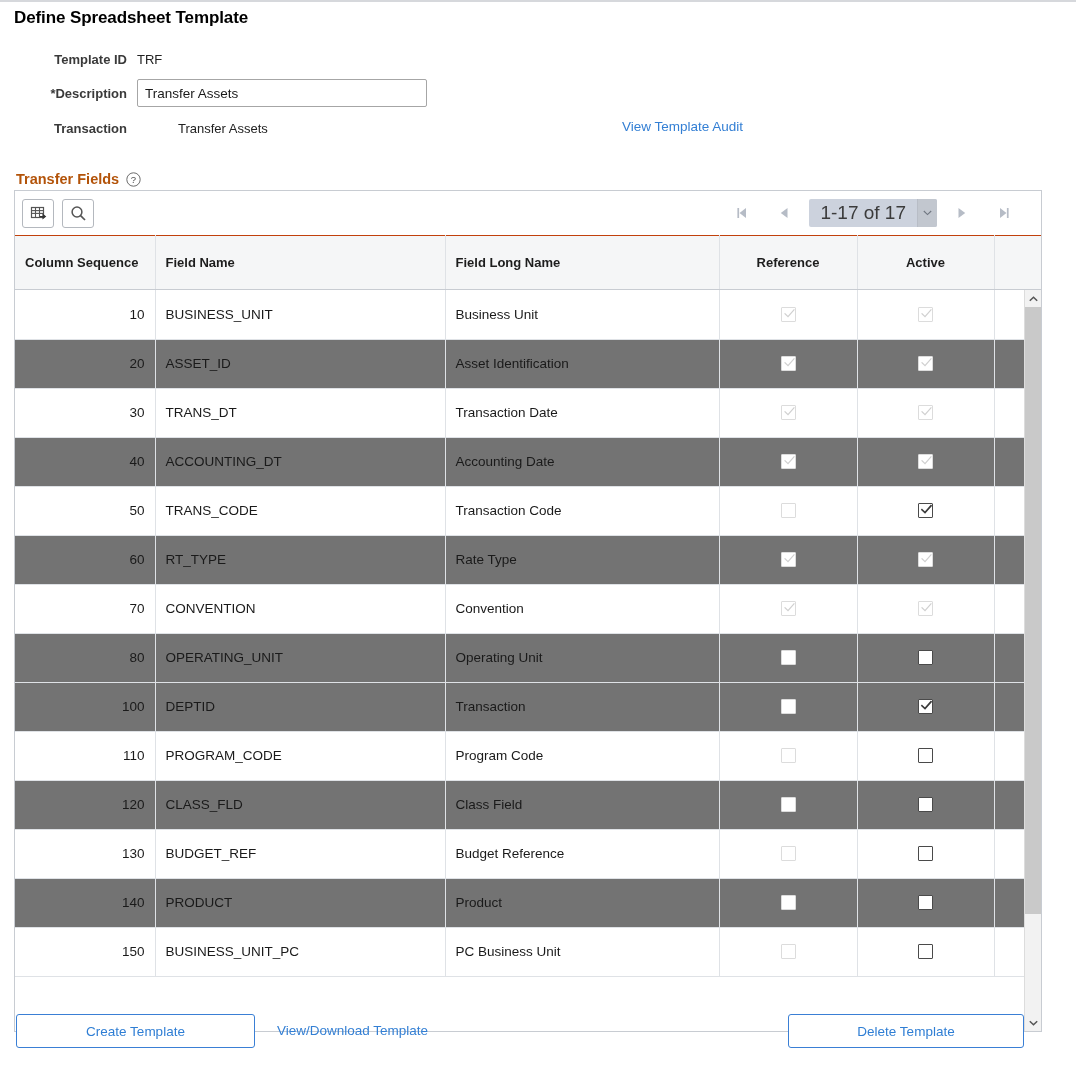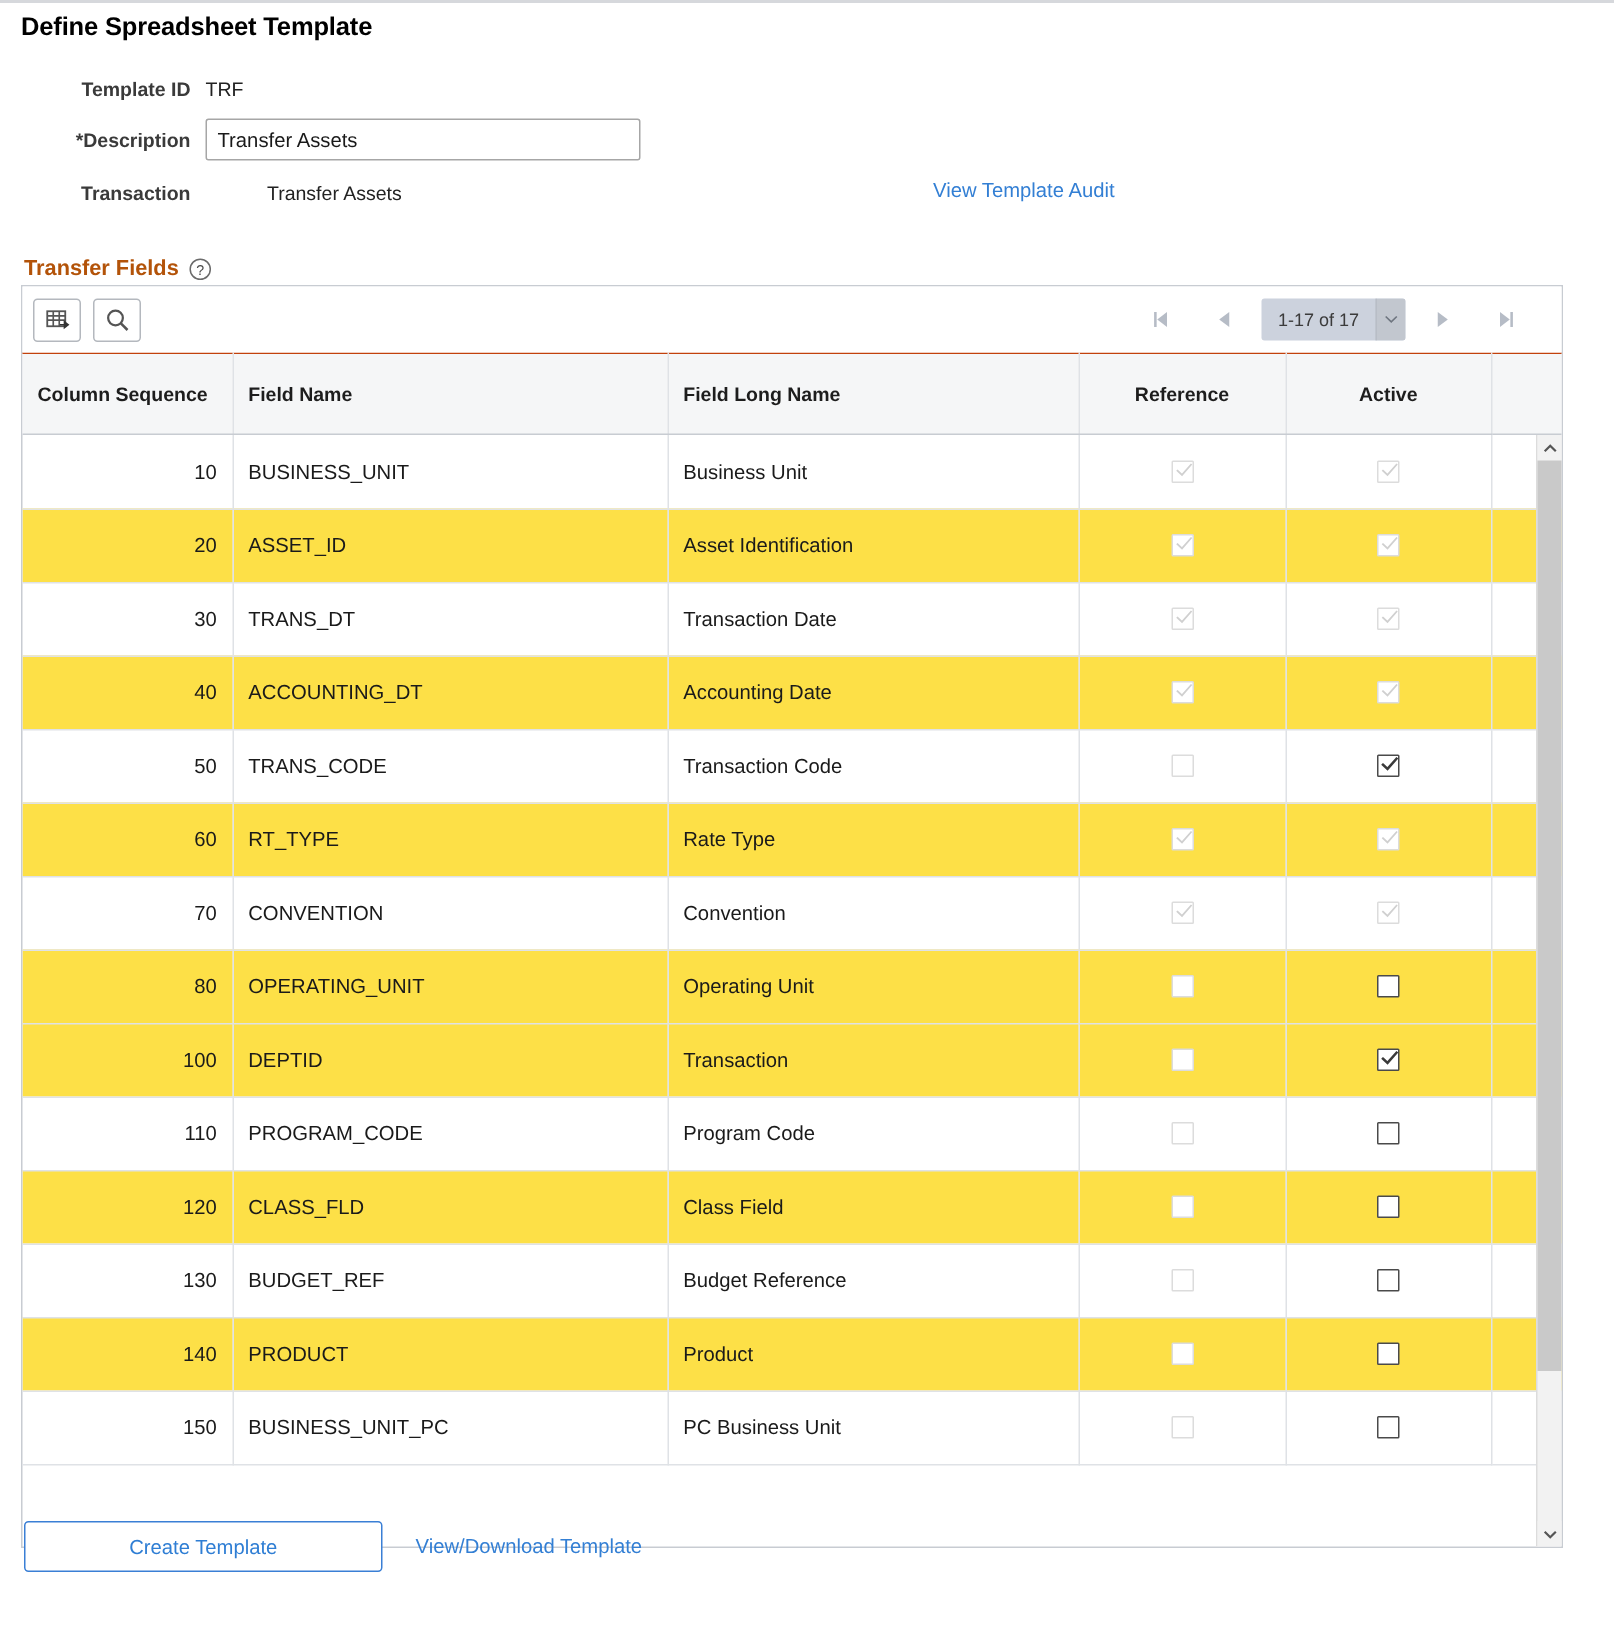--- a/index.html
+++ b/index.html
@@ -148,21 +148,21 @@
     border-radius: 2px;
     height: 28px;
     margin: 0 4px;
     overflow: hidden;
   }
   .pg-text {
     display: inline-flex;
     align-items: center;
     justify-content: center;
     padding: 0 11px;
-    font-size: 12px;
+    font-size: 19px;
     color: #3b3b3b;
     white-space: nowrap;
   }
   .pg-drop {
     width: 20px;
     background: #c2c7cf;
     display: inline-flex;
     align-items: center;
     justify-content: center;
     border-left: 1px solid #b8bdc6;
@@ -196,21 +196,21 @@
     border-bottom: 1px solid #dfe2e6;
     border-right: 1px solid #dfe2e6;
     font-size: 13.5px;
     color: #1a1a1a;
     padding: 0 10px;
     height: 49px;
     vertical-align: middle;
     background: transparent;
   }
   table.grid td.c-pad { border-right: none; }
-  table.grid tr.alt td { background: #fde047; }
+  table.grid tr.alt td { background: #737373; }
   td.c-seq { text-align: right; padding-right: 12px; }
   td.c-req, td.c-act { text-align: center; }
 
   .scroll-body {
     position: relative;
     height: 741px;
     overflow: hidden;
   }
 
   
@@ -568,13 +568,14 @@
             <path d="M0.8 1.2 L4.5 4.8 L8.2 1.2" fill="none" stroke="#555" stroke-width="1.5"></path>
           </svg>
       </div>
     </div>
   </div>
 </div>
 
 <div class="footer">
   <button class="btn btn-create">Create Template</button>
   <a class="link-download" href="#">View/Download Template</a>
+  <button class="btn btn-delete">Delete Template</button>
 </div>
 
 </body></html>

